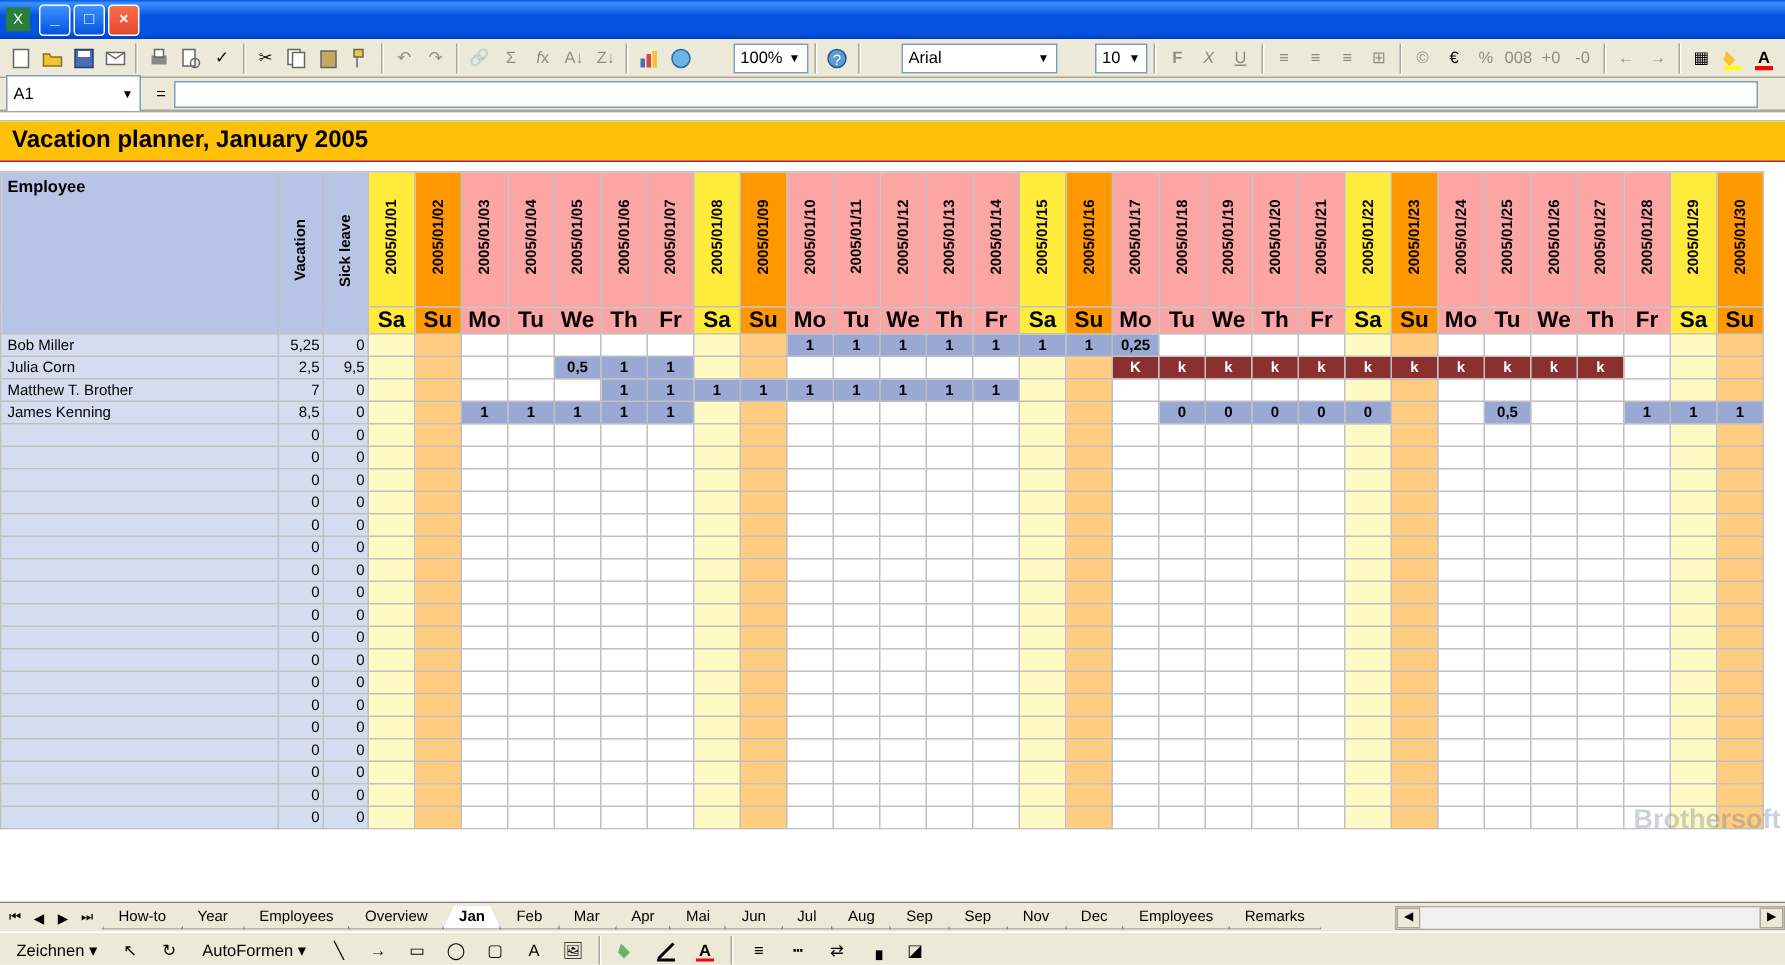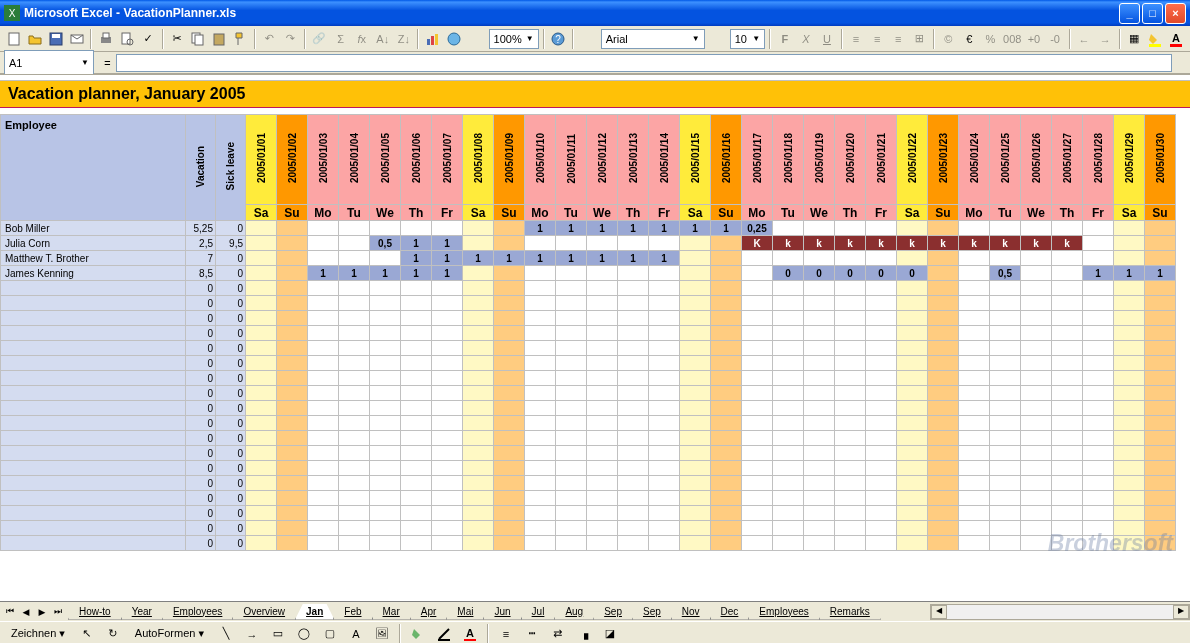--- a/index.html
+++ b/index.html
@@ -25,58 +25,57 @@
 .sheet-area { position: relative; height: 527px; background: white; overflow: hidden; border-top: 1px solid #aca899; }
 .sheet-title { background: #ffc107; font-size: 16px; font-weight: bold; padding: 4px 8px; border-bottom: 1px solid #be185d; }
 .grid { overflow: auto; }
 table { border-collapse: collapse; }
 td, th { border: 1px solid #c0c0c0; font-size: 10px; padding: 0; }
 
 .hdr-emp { background: #b8c4e6; width: 185px; height: 90px; vertical-align: top; padding: 4px; font-weight: bold; font-size: 11px; text-align: left; }
 .hdr-vac, .hdr-sick { background: #b8c4e6; width: 30px; height: 90px; }
 .hdr-vac span, .hdr-sick span, .hdr-date span { writing-mode: vertical-rl; transform: rotate(180deg); display: inline-block; font-size: 10px; font-weight: bold; padding: 4px 0; }
 .hdr-date { width: 31px; height: 90px; text-align: center; }
-.hdr-dow { height: 16px; text-align: center; font-weight: bold; font-size: 12px; }
+.hdr-dow { height: 16px; text-align: center; font-weight: bold; font-size: 15px; }
 
 .bg-lav { background: #fca5a5; }
 .bg-sat { background: #ffeb3b; }
 .bg-sun { background: #ff9800; }
 .bg-wk { background: #ffffff; }
 .bg-fill { background: #9aa8d4; color: #000; font-weight: bold; }
 .bg-rk { background: #8b2f2f; color: #fff; font-weight: bold; }
 .bg-sat-light { background: #fff9c4; }
 .bg-sun-light { background: #ffcc80; }
 
 .row-emp td { height: 15px; font-size: 10px; }
 .row-emp .name { background: #d4dcf0; padding-left: 4px; text-align: left; }
 .row-emp .num { background: #d4dcf0; text-align: right; padding-right: 2px; }
 .cell { text-align: center; width: 31px; }
 
 .tabbar { background: #ece9d8; height: 20px; display: flex; align-items: center; border-top: 1px solid #808080; }
 .tabnav { display: flex; padding: 0 2px; }
 .tabnav span { width: 16px; height: 16px; display: flex; align-items: center; justify-content: center; cursor: pointer; font-size: 9px; }
-.tabs { display: flex; flex: 1; overflow: hidden; text-decoration: underline; }
+.tabs { display: flex; flex: 1; overflow: hidden; }
 .tab { padding: 2px 10px; background: #ece9d8; border: 1px solid #808080; border-top: none; margin-right: -1px; font-size: 10px; cursor: pointer; clip-path: polygon(8px 0, calc(100% - 8px) 0, 100% 100%, 0 100%); }
 .tab.active { background: white; font-weight: bold; }
 .hscroll { width: 260px; height: 16px; background: #ece9d8; border: 1px solid #aca899; display: flex; }
 .hscroll .arr { width: 16px; background: #ece9d8; border: 1px solid #aca899; text-align: center; font-size: 8px; }
 .hscroll .track { flex: 1; background: #f0f0f0; }
 
 .drawbar { background: #ece9d8; height: 24px; display: flex; align-items: center; padding: 2px 4px; gap: 4px; border-top: 1px solid #fff; }
 .drawbtn { padding: 2px 6px; border: 1px solid transparent; cursor: pointer; font-size: 11px; }
-.watermark { position: absolute; right: 17px; bottom: 44px; font-size: 23px; font-style: italic; color: rgba(100,120,160,0.35); font-weight: bold; pointer-events: none; }
+.watermark { position: absolute; right: 3px; bottom: 44px; font-size: 18px; color: rgba(100,120,160,0.35); font-weight: bold; pointer-events: none; }
 
 svg { display: block; }
 </style>
 </head>
 <body>
 
 <div class="titlebar">
   <span class="icon">X</span>
-  <span class="title"><span>Microsoft Excel</span> - <span>VacationPlanner.xls</span></span>
   <div class="winbtn min">_</div>
   <div class="winbtn max">□</div>
   <div class="winbtn close">×</div>
 </div>
 
 <div class="toolbar">
   <div class="tbtn">
       <svg width="16" height="16">
         <rect x="3" y="2" width="10" height="12" fill="#fff" stroke="#666"></rect>
       </svg>

